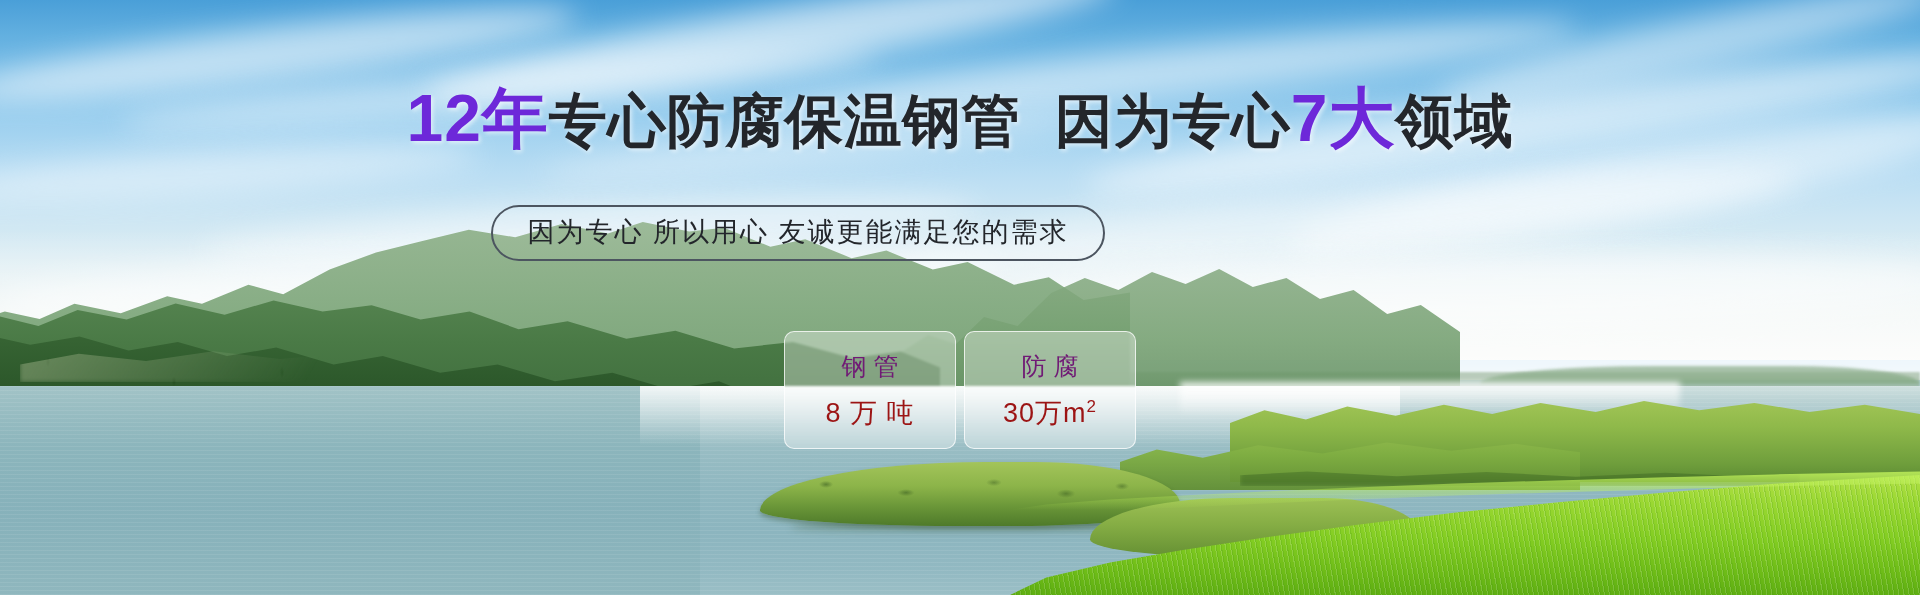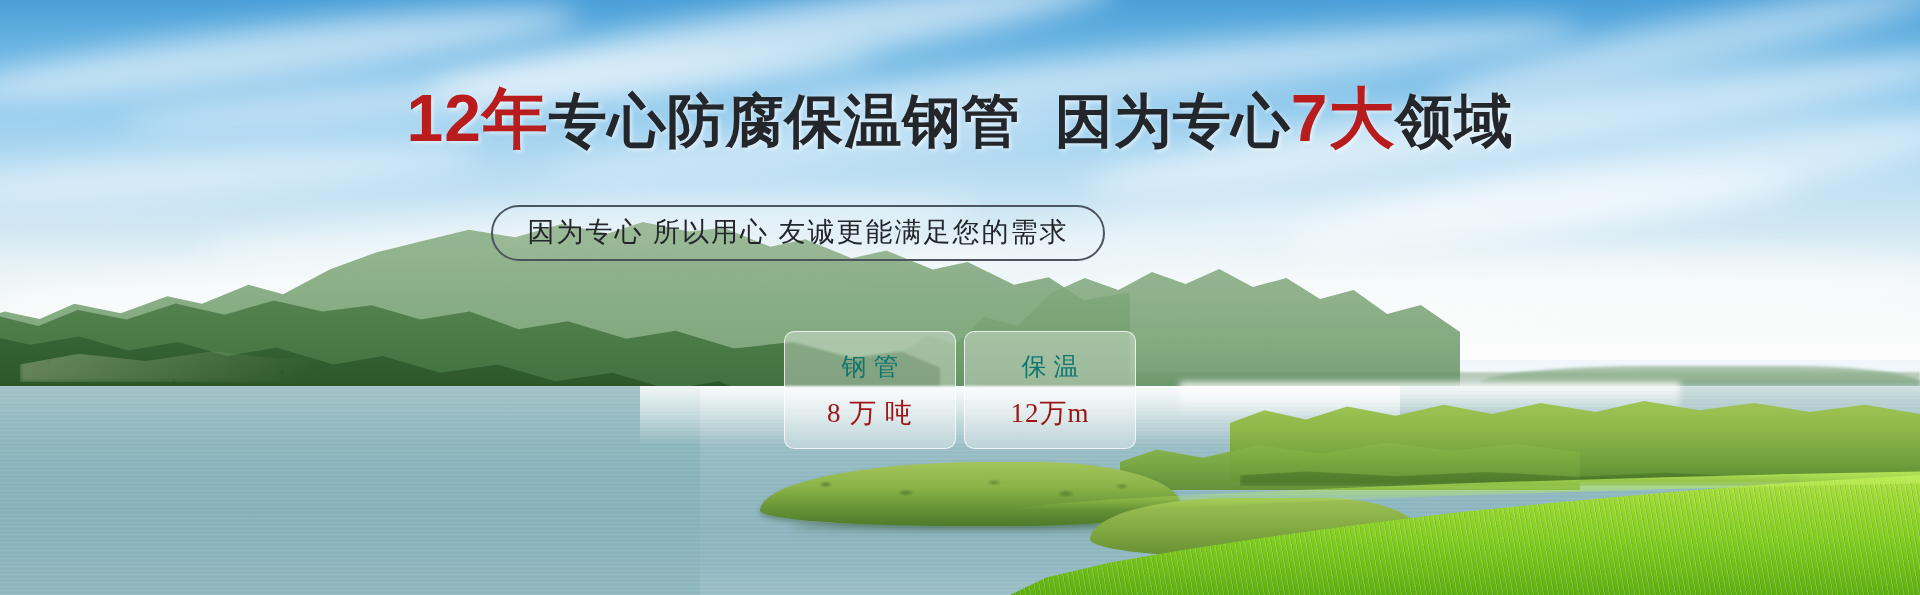--- a/index.html
+++ b/index.html
@@ -240,21 +240,21 @@
     position:absolute; top:86px; left:0; width:1920px;
     text-align:center;
     font-family:"Liberation Sans","DejaVu Sans",sans-serif;
     font-weight:bold;
     font-size:58px;
     line-height:64px;
     letter-spacing:1px;
     white-space:nowrap;
     text-shadow:2px 2px 4px rgba(255,255,255,.6);
   }
-  .hl-red{ color:#b91c1c; font-size:66px; }
+  .hl-red{ color:#6d28d9; font-size:66px; }
   .hl-dark{ color:#23262b;margin-top:37px; }
   .hl-gap{ display:inline-block; width:34px; }
 
   .subtitle-wrap{
     position:absolute; top:205px; left:0; width:1596px;
     display:flex; justify-content:center;
   }
   .subtitle{
     border:2px solid #4c5560;
     border-radius:30px;
@@ -276,27 +276,27 @@
     width:172px; height:118px;
     border:1px solid rgba(255,255,255,.75);
     border-radius:10px;
     background:rgba(255,255,255,.34);
     display:flex; flex-direction:column;
     align-items:center; justify-content:center;
     gap:12px;
     backdrop-filter:blur(1px);
   }
   .card-title{
-    font-size:25px; color:#0f766e; letter-spacing:7px;
+    font-size:25px; color:#701a75; letter-spacing:7px;
     text-indent:7px;
     font-family:"Liberation Sans","DejaVu Sans",sans-serif;
   }
   .card-value{
     font-size:27px; color:#9c1414; letter-spacing:1px;
-    font-family:Liberation Serif, serif;
+    font-family:Liberation Sans, sans-serif;
     white-space:nowrap;
   }
   .card-value sup{ font-size:17px; vertical-align:super; }
 </style>
 </head>
 <body>
 
 <div class="banner">
 
   <div class="sky">
@@ -355,22 +355,22 @@
       <div class="subtitle">因为专心 所以用心  友诚更能满足您的需求</div>
     </div>
 
     <div class="cards">
 
       <div class="card">
         <div class="card-title">钢管</div>
         <div class="card-value"><span>8 万 吨</span></div>
       </div>
 
-
       <div class="card">
-        <div class="card-title">保温</div>
-        <div class="card-value"><span>12万m</span></div>
+        <div class="card-title">防腐</div>
+        <div class="card-value"><span>30万m</span><sup>2</sup></div>
       </div>
+
 
     </div>
 
   </div>
 </div>
 
 </body></html>

